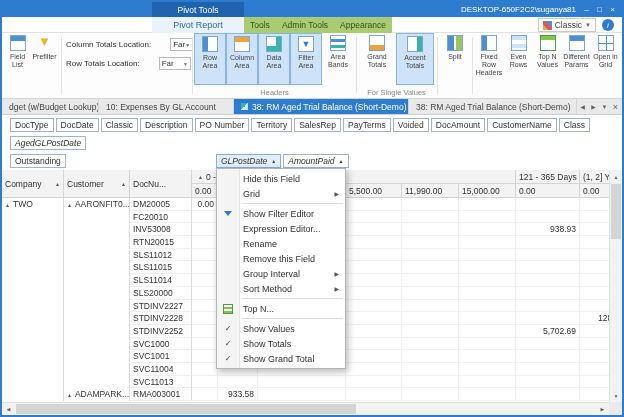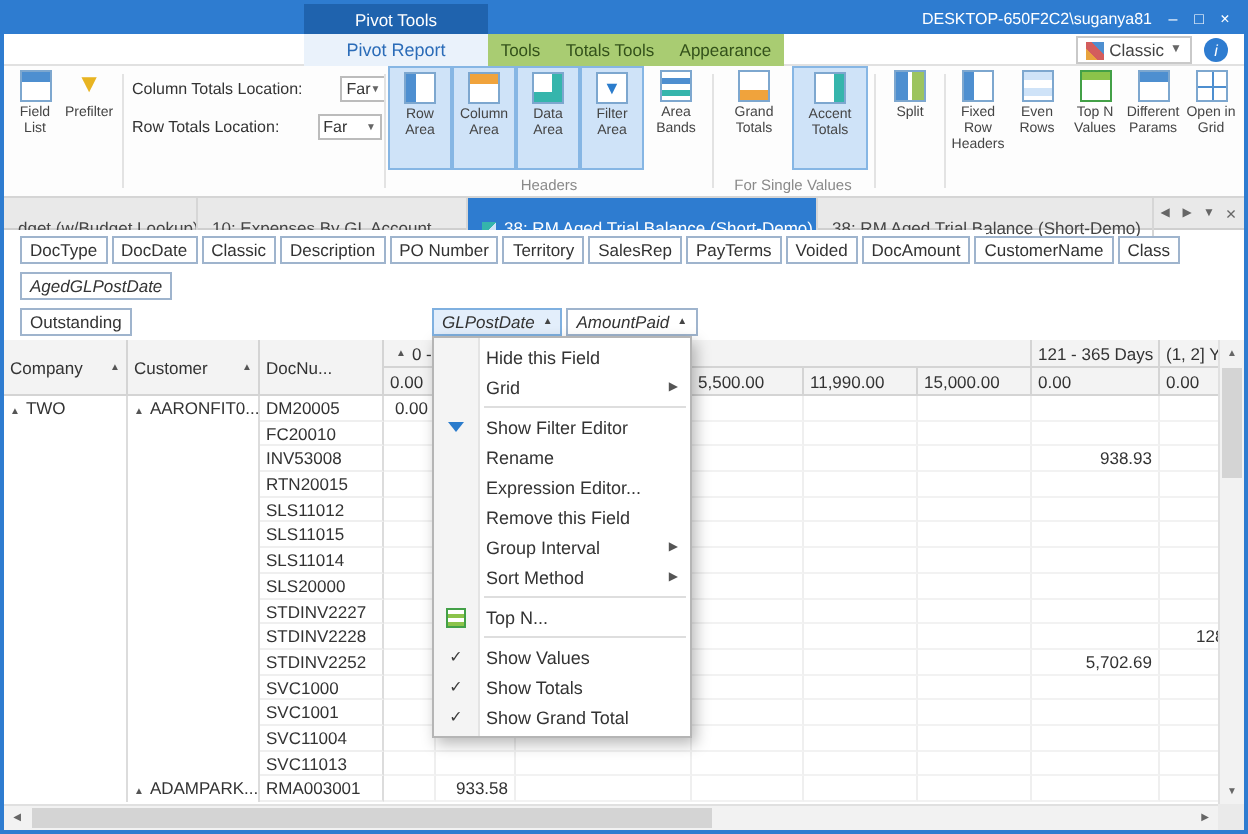--- a/index.html
+++ b/index.html
@@ -46,21 +46,21 @@
   .ic-topnv { border-color:#43a047; box-shadow: inset 0 4px 0 #8bc34a; }
   .ic-params { box-shadow: inset 0 5px 0 #4e8fd0; }
   .ic-opengrid { background: linear-gradient(90deg,transparent 0 7px,#4e8fd0 7px 8px,transparent 8px), linear-gradient(180deg,transparent 0 7px,#4e8fd0 7px 8px,transparent 8px),#fff; }
   .funnelg { font-size:13px; line-height:14px; color:#e8b422; height:16px; margin-bottom:2px; }
   .sumrow { display:flex; align-items:center; height:15px; margin-top:4px; font-size:8px; color:#333; padding-left:3px; white-space:nowrap; }
   .combo { margin-left:19px; border:1px solid #bcbcbc; background:#fff; font-size:8px; padding:0 2px; display:flex; align-items:center; justify-content:space-between; width:34px; height:13px; color:#333; }
   .combo i { font-style:normal; font-size:5px; color:#666; }
 
   
   .dtabs { position:absolute; left:0; top:97px; width:620px; height:16px; background:#e9e9e9; border-bottom:1px solid #cfcfcf; display:flex; font-size:8.5px; color:#444; }
-  .dtab { display:flex; align-items:center; padding:15px 7px; border-right:1px solid #d6d6d6; white-space:nowrap; overflow:hidden; flex:0 0 auto; }
+  .dtab { display:flex; align-items:center; padding:0 7px; border-right:1px solid #d6d6d6; white-space:nowrap; overflow:hidden; flex:0 0 auto; }
   .dtab.active { background:#2e7cd0; color:#fff; }
   .tico { width:7px; height:7px; background:linear-gradient(135deg,#35b5ac 0 50%,#cfe3f8 50%); margin-right:4px; flex:0 0 7px; }
   .dctrl { margin-left:auto; display:flex; align-items:center; padding-right:4px; }
   .dctrl span { width:11px; text-align:center; font-size:6px; color:#666; }
   .dctrl .x { font-size:9px; }
 
   
   .farea { position:absolute; left:0; top:113px; width:491px; height:55px; background:#fff; }
   .chips { position:absolute; display:flex; gap:2px; }
   .chip { display:inline-flex; align-items:center; border:1px solid #9fb4cd; background:#fff; padding:0 4px; font-size:8.5px; color:#333; height:14px; white-space:nowrap; }
@@ -136,21 +136,21 @@
       <span class="wb">–</span>
       <span class="wb">□</span>
       <span class="wb">×</span>
     </div>
   </div>
 
   <div class="rtabs">
     <div class="tab-pr">Pivot Report</div>
     <div class="greentabs">
       <span>Tools</span>
-      <span>Totals Tools</span>
+      <span>Admin Tools</span>
       <span>Appearance</span>
     </div>
     <div class="theme">
       <span class="palette"></span>
       <span>Classic</span>
       <i class="ddv">▼</i>
     </div>
     <div class="infoi">i</div>
   </div>
 
@@ -596,30 +596,30 @@
         </span>
         <span class="mlabel">Show Filter Editor</span>
         <i class="marrow"></i>
       </div>
 
       <div class="mi">
         <span class="gut">
           <i class="mck"></i>
 
         </span>
+        <span class="mlabel">Expression Editor...</span>
+        <i class="marrow"></i>
+      </div>
+
+      <div class="mi">
+        <span class="gut">
+          <i class="mck"></i>
+
+        </span>
         <span class="mlabel">Rename</span>
-        <i class="marrow"></i>
-      </div>
-
-      <div class="mi">
-        <span class="gut">
-          <i class="mck"></i>
-
-        </span>
-        <span class="mlabel">Expression Editor...</span>
         <i class="marrow"></i>
       </div>
 
       <div class="mi">
         <span class="gut">
           <i class="mck"></i>
 
         </span>
         <span class="mlabel">Remove this Field</span>
         <i class="marrow"></i>

